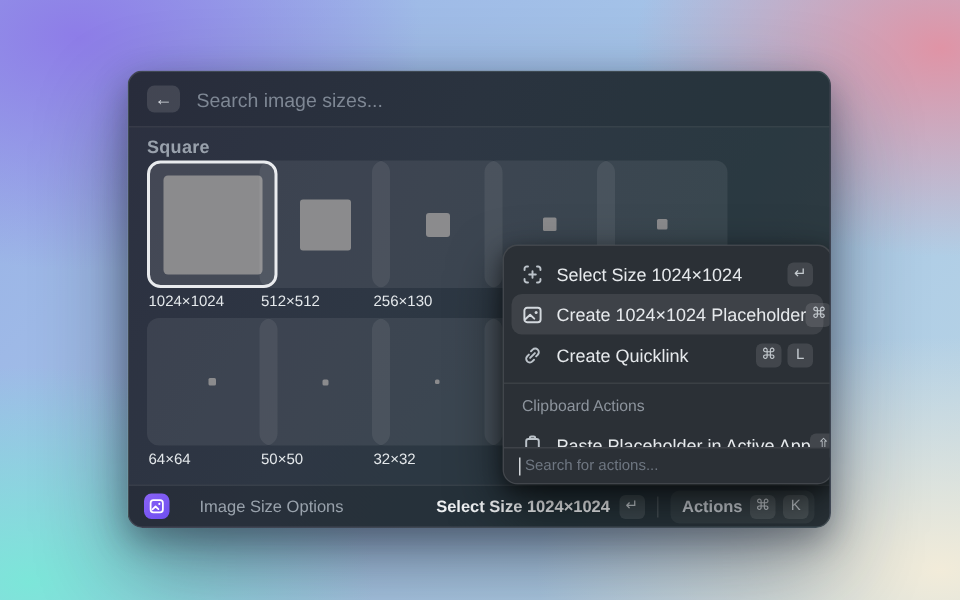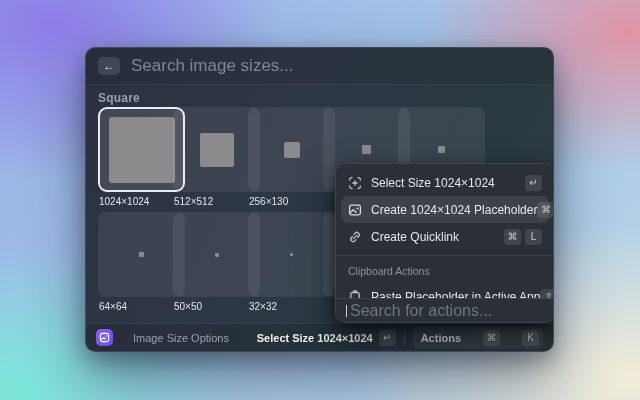--- a/index.html
+++ b/index.html
@@ -28,21 +28,21 @@
   .searchbar {
     height:37px; display:flex; align-items:center; padding:0 12px;
     border-bottom:1px solid rgba(255,255,255,.07);
     background:rgba(0,0,0,.07);
   }
   .back-btn {
     width:22px; height:18px; border-radius:5px; background:rgba(255,255,255,.12);
     display:flex; align-items:center; justify-content:center;
     color:#d6dae0; font-size:12px; line-height:1; cursor:default;
   }
-  .search-placeholder { margin-left:11px; font-size:17px; color:#7e8794; }
+  .search-placeholder { margin-left:11px; font-size:13px; color:#7e8794; }
 
   .content { position:relative; padding:6px 12px 0; }
   .section-title { font-size:12px; font-weight:700; color:#99a1ac; letter-spacing:.2px; height:16px; line-height:14px; }
 
   .grid-row { display:flex; gap:7px; }
   .cell { width:68px; }
   .tile {
     width:87px; height:85px; border-radius:8px; background:rgba(255,255,255,.075);
     display:flex; align-items:center; justify-content:center;
   }
@@ -74,41 +74,41 @@
     display:inline-flex; align-items:center; justify-content:center; line-height:1;
   }
   .p-divider { height:1px; background:rgba(255,255,255,.08); margin:5px 0; }
   .p-section-title { font-size:10.5px; color:#8d949d; padding:4px 12px 6px; }
   .p-search {
     position:absolute; left:0; right:0; bottom:0; height:24px;
     background:#2b3036; border-top:1px solid rgba(255,255,255,.09);
     display:flex; align-items:center; padding:0 10px;
   }
   .caret { width:1px; height:12px; background:#d3d7db; margin-right:3px; }
-  .p-search-placeholder { font-size:16px; color:#6e7681; }
+  .p-search-placeholder { font-size:10px; color:#6e7681; }
 
   
   .statusbar {
     position:absolute; left:0; right:0; bottom:0; height:28px;
     display:flex; align-items:center; padding:0 10px;
     border-top:1px solid rgba(255,255,255,.08); background:rgba(0,0,0,.12);
   }
   .app-icon {
     width:17px; height:17px; border-radius:5px;
     background:linear-gradient(145deg,#8a63f5,#6e4ef0);
     display:flex; align-items:center; justify-content:center;
   }
   .app-icon svg { width:11px; height:11px; }
   .app-name { margin-left:20px; font-size:11px; color:#99a2ac; }
   .sb-right { margin-left:auto; display:flex; align-items:center; }
   .primary-action { display:flex; align-items:center; gap:6px; }
   .primary-label { font-size:11px; font-weight:700; color:#eef0f2; }
   .sb-divider { width:1px; height:14px; background:rgba(255,255,255,.14); margin:0 8px; }
   .actions-group {
-    display:flex; align-items:center; gap:22px;
+    display:flex; align-items:center; gap:5px;
     background:rgba(255,255,255,.06); border-radius:6px; padding:3px 4px 3px 8px;
   }
   .actions-label { font-size:11px; font-weight:600; color:#c8cdd3; }
 </style>
 </head>
 <body>
 
 <div class="stage">
 
   <div class="window">

